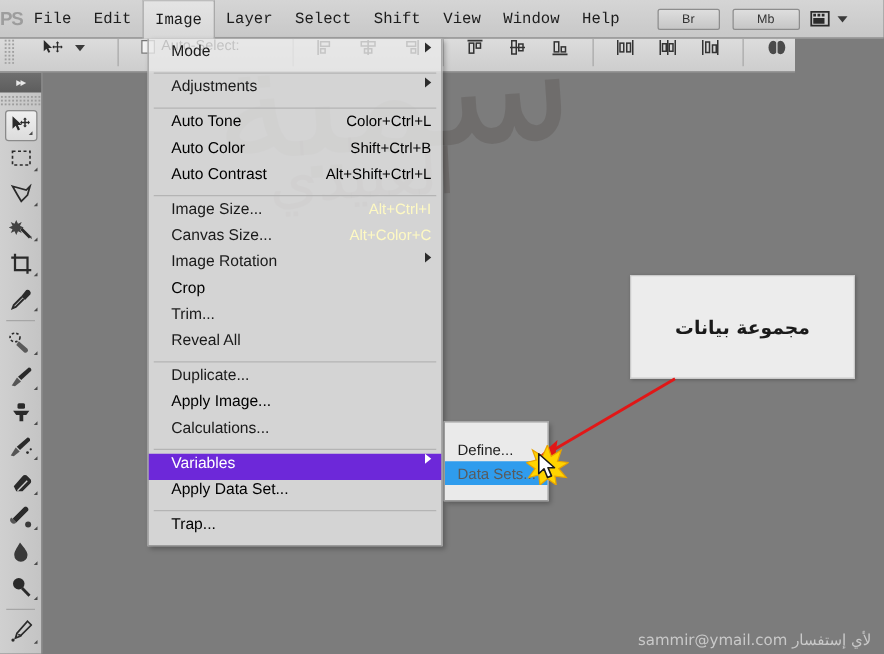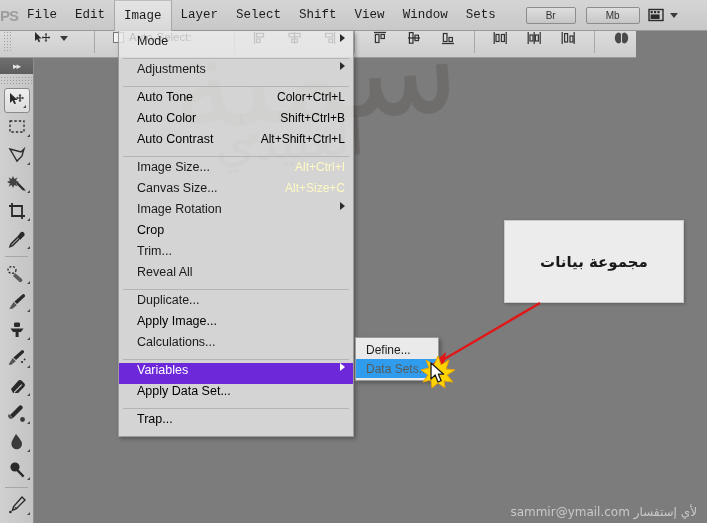--- a/index.html
+++ b/index.html
@@ -145,21 +145,21 @@
     border-top: 4px solid transparent; border-bottom: 4px solid transparent;
     border-left: 5px solid #2b2b2b;
   }
   .mi.hl .arrow { border-left-color: #ffffff; }
   .mi-sep { height: 1px; background: #b4b4b4; margin: 3px 4px; }
 
   
   .submenu {
     position: absolute; left: 355px; top: 337px; width: 84px;
     background: #eaeaea; border: 1px solid #9b9b9b;
-    box-shadow: 2px 2px 4px rgba(0,0,0,.3); padding: 2px 0;
+    box-shadow: 2px 2px 4px rgba(0,0,0,.3); padding: 12px 0;
   }
   .smi {
     height: 19px; display: flex; align-items: center;
     padding: 0 6px 0 10px; font-size: 12px; color: #1d1d1d;
     white-space: nowrap; cursor: default;
   }
   .smi.hl { background: #2f9ced; color: #5a5a5a; }
 
   
   .callout {
@@ -340,21 +340,21 @@
     <div class="ps-logo">PS</div>
 
     <div class="menu-item">File</div>
     <div class="menu-item">Edit</div>
     <div class="menu-item active">Image</div>
     <div class="menu-item">Layer</div>
     <div class="menu-item">Select</div>
     <div class="menu-item">Shift</div>
     <div class="menu-item">View</div>
     <div class="menu-item">Window</div>
-    <div class="menu-item">Sets</div>
+    <div class="menu-item">Help</div>
 
     <div class="mb-sep"></div>
 
     <div class="mb-btn">Br</div>
     <div class="mb-btn">Mb</div>
 
     <div class="mb-icon">
       <svg width="17" height="15" viewBox="0 0 17 15">
         <rect x="1" y="1.5" width="14" height="11" fill="none" stroke="#2a2a2a" stroke-width="1.4"></rect>
         <rect x="2.6" y="3" width="2.2" height="2.2" fill="#2a2a2a"></rect>
@@ -518,21 +518,21 @@
       <span class="sc">Alt+Shift+Ctrl+L</span>
     </div>
     <div class="mi-sep"></div>
 
     <div class="mi">
       <span class="lbl">Image Size...</span>
       <span class="sc">Alt+Ctrl+I</span>
     </div>
     <div class="mi">
       <span class="lbl">Canvas Size...</span>
-      <span class="sc">Alt+Size+C</span>
+      <span class="sc">Alt+Color+C</span>
     </div>
     <div class="mi">
       <span class="lbl">Image Rotation</span>
       <span class="arrow"></span>
     </div>
     <div class="mi dis">
       <span class="lbl">Crop</span>
     </div>
     <div class="mi">
       <span class="lbl">Trim...</span>

